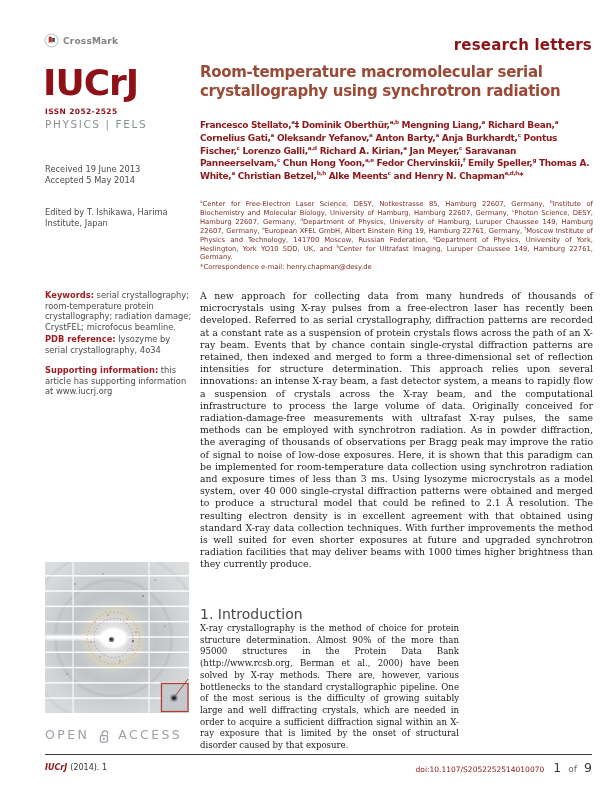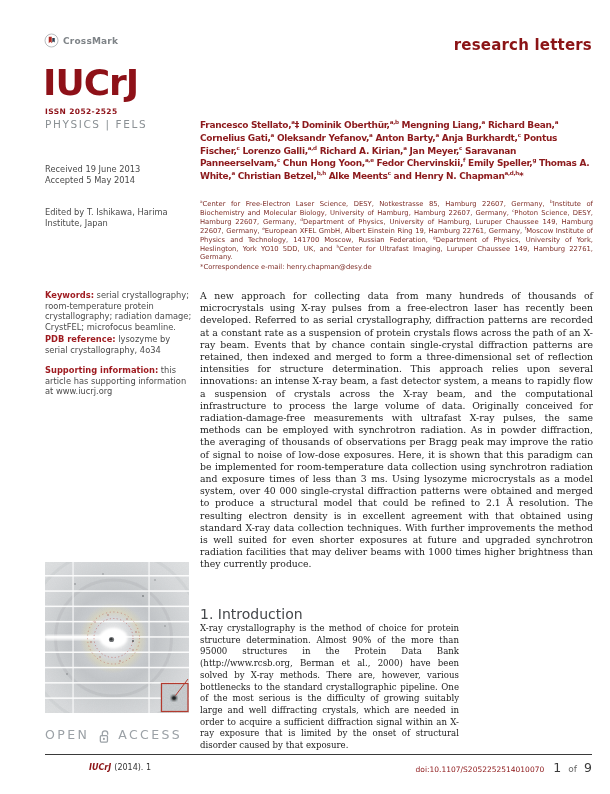--- a/index.html
+++ b/index.html
@@ -48,21 +48,21 @@
   
   .figure{position:absolute;left:45px;top:562px;width:144px;height:151px;}
   .figure svg{display:block;}
 
   
   .open-access{position:absolute;left:45px;top:727px;display:flex;gap:5px;
     color:var(--open-access-gray,#9ba1a6);font-size:12.5px;letter-spacing:2.4px;}
 
   
   .footer-rule{position:absolute;left:45px;right:30px;top:754px;height:1px;background:#3a3a3a;}
-  .footer-left{position:absolute;left:45px;top:763px;font-size:8px;color:#333;margin-left:44px;}
+  .footer-left{position:absolute;left:45px;top:763px;font-size:8px;color:#333;}
   .footer-left .journal{color:var(--heading-red,#8b1416);font-weight:bold;font-style:italic;margin-right:3px;}
   .footer-right{position:absolute;right:30px;top:757px;display:flex;align-items:baseline;gap:9px;}
   .footer-right .doi{font-size:7.5px;color:var(--heading-red,#8b1416);}
   .footer-right .pageno,.footer-right .total{font-size:12.5px;color:#3b3b3b;}
   .footer-right .of{font-size:9px;color:#666;margin:0 2px;}
 </style>
 </head>
 <body>
 
 <div id="page">
@@ -191,20 +191,21 @@
   <div class="open-access">
     <span>OPEN</span>
     <svg width="19" height="19" viewBox="0 0 24 24">
       <rect x="8" y="11" width="9" height="8" rx="1.2" fill="none" stroke="#9ba1a6" stroke-width="1.6"></rect>
       <path d="M10.5 11 V8.2 a3.4 3.4 0 0 1 6.8 0 V9" fill="none" stroke="#9ba1a6" stroke-width="1.6" stroke-linecap="round"></path>
       <circle cx="12.5" cy="15" r="1.3" fill="#9ba1a6"></circle>
     </svg>
     <span>ACCESS</span>
   </div>
 
+  <div class="article-title">Room-temperature macromolecular serial crystallography using synchrotron radiation</div>
   <div class="author-list"><span>Francesco Stellato,<sup>a</sup>‡ </span><span>Dominik Oberthür,<sup>a,b</sup> </span><span>Mengning Liang,<sup>a</sup> </span><span>Richard Bean,<sup>a</sup> </span><span>Cornelius Gati,<sup>a</sup> </span><span>Oleksandr Yefanov,<sup>a</sup> </span><span>Anton Barty,<sup>a</sup> </span><span>Anja Burkhardt,<sup>c</sup> </span><span>Pontus Fischer,<sup>c</sup> </span><span>Lorenzo Galli,<sup>a,d</sup> </span><span>Richard A. Kirian,<sup>a</sup> </span><span>Jan Meyer,<sup>c</sup> </span><span>Saravanan Panneerselvam,<sup>c</sup> </span><span>Chun Hong Yoon,<sup>a,e</sup> </span><span>Fedor Chervinskii,<sup>f</sup> </span><span>Emily Speller,<sup>g</sup> </span><span>Thomas A. White,<sup>a</sup> </span><span>Christian Betzel,<sup>b,h</sup> </span><span>Alke Meents<sup>c</sup> and </span><span>Henry N. Chapman<sup>a,d,h</sup>* </span></div>
   <div class="affil-wrap">
     <span><sup>a</sup>Center for Free-Electron Laser Science, DESY, Notkestrasse 85, Hamburg 22607, Germany, <sup>b</sup>Institute of Biochemistry and Molecular Biology, University of Hamburg, Hamburg 22607, Germany, <sup>c</sup>Photon Science, DESY, Hamburg 22607, Germany, <sup>d</sup>Department of Physics, University of Hamburg, Luruper Chaussee 149, Hamburg 22607, Germany, <sup>e</sup>European XFEL GmbH, Albert Einstein Ring 19, Hamburg 22761, Germany, <sup>f</sup>Moscow Institute of Physics and Technology, 141700 Moscow, Russian Federation, <sup>g</sup>Department of Physics, University of York, Heslington, York YO10 5DD, UK, and <sup>h</sup>Center for Ultrafast Imaging, Luruper Chaussee 149, Hamburg 22761, Germany.</span>
     <span class="correspondence">*Correspondence e-mail: henry.chapman@desy.de</span>
   </div>
   <div class="abstract">A new approach for collecting data from many hundreds of thousands of microcrystals using X-ray pulses from a free-electron laser has recently been developed. Referred to as serial crystallography, diffraction patterns are recorded at a constant rate as a suspension of protein crystals flows across the path of an X-ray beam. Events that by chance contain single-crystal diffraction patterns are retained, then indexed and merged to form a three-dimensional set of reflection intensities for structure determination. This approach relies upon several innovations: an intense X-ray beam, a fast detector system, a means to rapidly flow a suspension of crystals across the X-ray beam, and the computational infrastructure to process the large volume of data. Originally conceived for radiation-damage-free measurements with ultrafast X-ray pulses, the same methods can be employed with synchrotron radiation. As in powder diffraction, the averaging of thousands of observations per Bragg peak may improve the ratio of signal to noise of low-dose exposures. Here, it is shown that this paradigm can be implemented for room-temperature data collection using synchrotron radiation and exposure times of less than 3 ms. Using lysozyme microcrystals as a model system, over 40 000 single-crystal diffraction patterns were obtained and merged to produce a structural model that could be refined to 2.1 Å resolution. The resulting electron density is in excellent agreement with that obtained using standard X-ray data collection techniques. With further improvements the method is well suited for even shorter exposures at future and upgraded synchrotron radiation facilities that may deliver beams with 1000 times higher brightness than they currently produce.</div>
 
   <div class="intro-heading">1. Introduction</div>
   <div class="intro-text">X-ray crystallography is the method of choice for protein structure determination. Almost 90% of the more than 95000 structures in the Protein Data Bank (http://www.rcsb.org, Berman et al., 2000) have been solved by X-ray methods. There are, however, various bottlenecks to the standard crystallographic pipeline. One of the most serious is the difficulty of growing suitably large and well diffracting crystals, which are needed in order to acquire a sufficient diffraction signal within an X-ray exposure that is limited by the onset of structural disorder caused by that exposure.</div>
 

